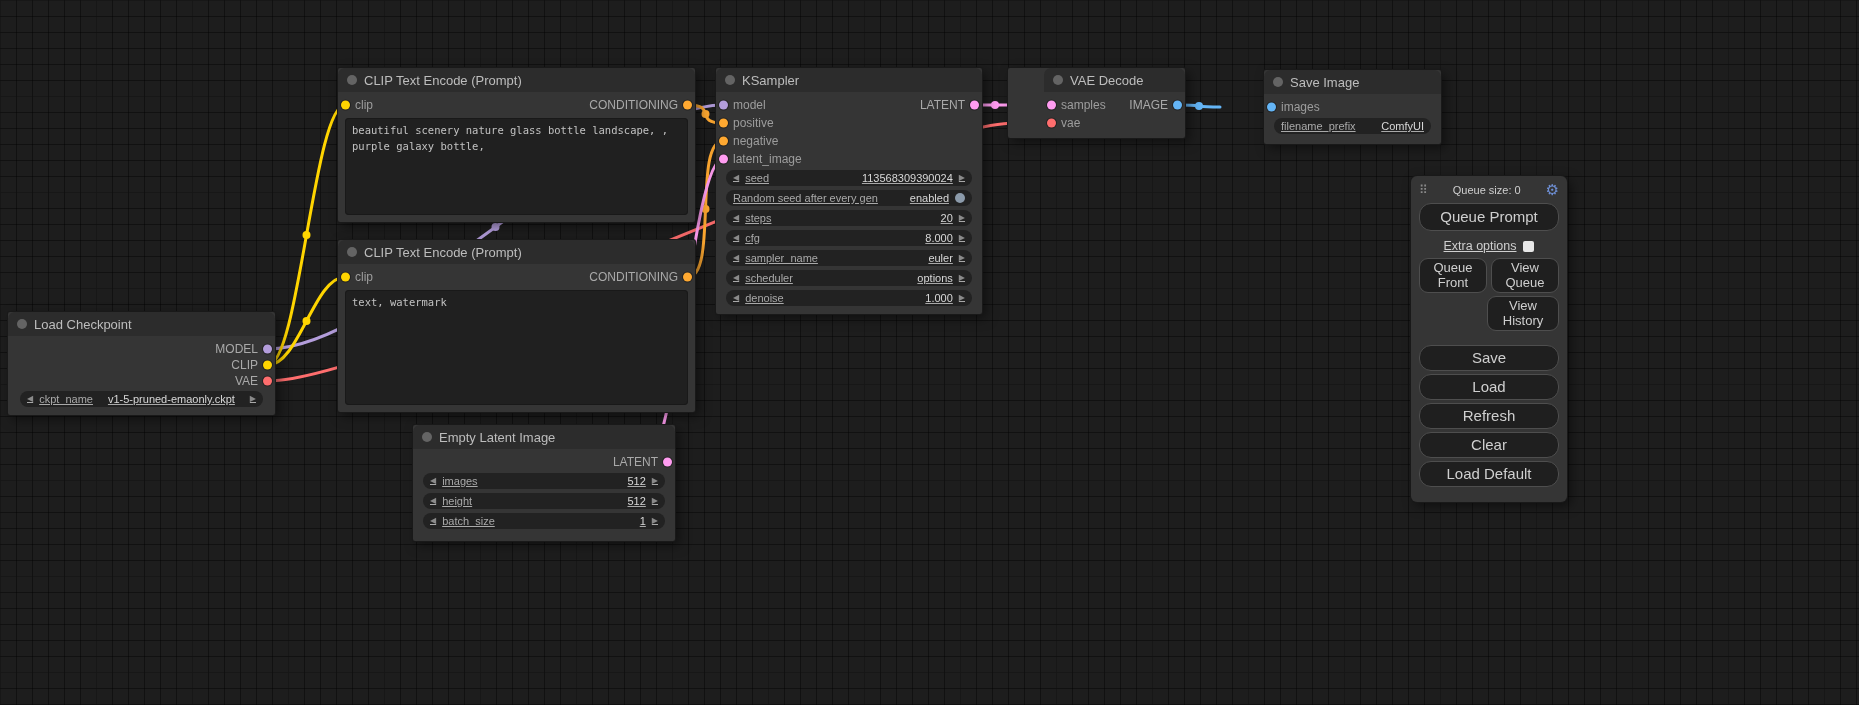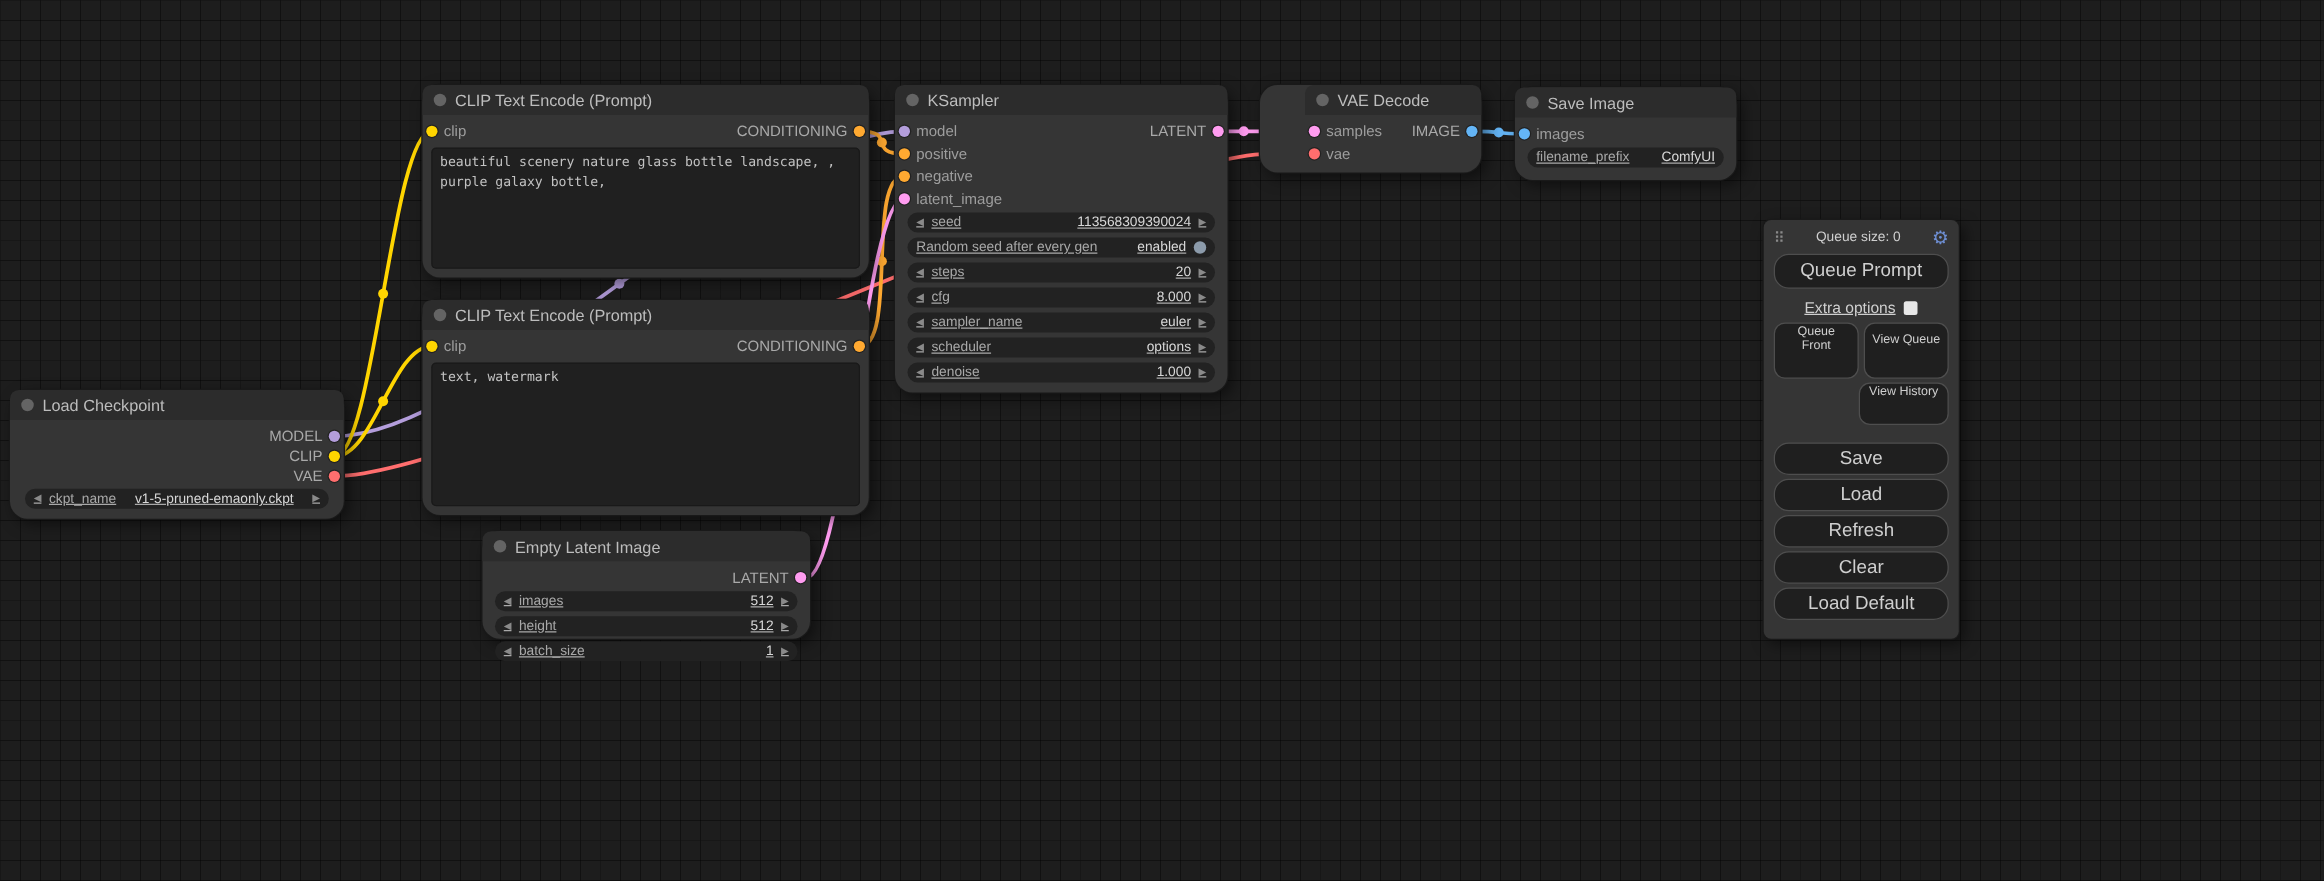--- a/index.html
+++ b/index.html
@@ -12,21 +12,21 @@
       linear-gradient(90deg, rgba(255,255,255,0.025) 1px, transparent 1px),
       linear-gradient(rgba(0,0,0,0.4) 1px, transparent 1px),
       linear-gradient(90deg, rgba(0,0,0,0.4) 1px, transparent 1px);
     background-size:96px 96px, 96px 96px, 16px 16px, 16px 16px;
     font-family:"Liberation Sans", sans-serif;
   }
   #link-layer { position:absolute; inset:0; z-index:1; pointer-events:none; }
 
   .node {
     position:absolute; z-index:2;
-    background:#353535; border-radius:14px;
+    background:#353535; border-radius:2px;
     box-shadow:0 0 0 1px #191919, 4px 4px 12px rgba(0,0,0,0.5);
   }
   .node-title {
     height:24px; display:flex; align-items:center; gap:7px; padding:0 9px;
     background:#2c2c2c; border-radius:7px 7px 0 0;
     color:#bdbdbd; font-size:13px; white-space:nowrap;
   }
   .title-dot { width:10px; height:10px; border-radius:50%; background:#646464; flex:none; }
   .node-body { padding-top:4px; }
   .node-body.tight { padding-top:5px; }
@@ -80,21 +80,21 @@
   }
   .big-btn { font-size:15px; padding:3px 0 4px; margin:3px 0; }
   .queue-btn { font-size:15px; padding:4px 0 5px; margin-bottom:6px; }
   .extra-row {
     display:flex; align-items:center; justify-content:center; gap:7px;
     color:#cfcfcf; font-size:12.5px; height:18px; margin:2px 0 3px;text-decoration:underline;
   }
   .checkbox { width:11px; height:11px; background:#e8e8e8; border-radius:2px; cursor:pointer; }
   .pill-row { display:flex; gap:4px; margin-bottom:3px; }
   .pill-row.center { justify-content:flex-end; }
-  .menu .pill { font-size:10px; padding:1px 5px 20px; border-radius:9px; width:auto; flex:1; }
+  .menu .pill { font-size:13px; padding:1px 5px 2px; border-radius:9px; width:auto; flex:1; }
   .menu .pill.solo { flex:0 0 auto; width:72px; }
   .gap { height:8px; }
 </style>
 </head>
 <body>
 
 <svg id="link-layer" width="1859" height="705" viewBox="0 0 1859 705">
     <path d="M 268 349 C 388 349 603 105 723 105" fill="none" stroke="#B39DDB" stroke-width="3" stroke-linecap="round"></path>
     <circle cx="495.5" cy="227" r="4" fill="#B39DDB"></circle>
     <path d="M 268 365 C 298.8 365 314.2 105 345 105" fill="none" stroke="#FFD500" stroke-width="3" stroke-linecap="round"></path>
@@ -167,21 +167,21 @@
     <div class="row">
       <span class="dot in" style="background: rgb(255, 213, 0);"></span>
       <span>clip</span>
       <span class="out-label">CONDITIONING</span>
       <span class="dot out" style="background: rgb(255, 169, 49);"></span>
     </div>
   </div>
   <div class="prompt-text">text, watermark</div>
 </div>
 
-<div class="node" style="left:386px; top:425px; width:262px; height:86px;">
+<div class="node" style="left:413px; top:425px; width:262px; height:116px;">
   <div class="node-title">
     <span class="title-dot"></span>
     <span>Empty Latent Image</span>
   </div>
   <div class="node-body">
     <div class="row">
       <span class="out-label">LATENT</span>
       <span class="dot out" style="background: rgb(255, 156, 240);"></span>
     </div>
     <div class="widget">
@@ -285,21 +285,21 @@
       <span class="out-label">IMAGE</span>
       <span class="dot out" style="background: rgb(100, 181, 246);"></span>
     </div>
     <div class="row">
       <span class="dot in" style="background: rgb(255, 110, 110);"></span>
       <span>vae</span>
     </div>
   </div>
 </div>
 
-<div class="node" style="left:1212px; top:70px; width:177px; height:74px;">
+<div class="node" style="left:1264px; top:70px; width:177px; height:74px;">
   <div class="node-title">
     <span class="title-dot"></span>
     <span>Save Image</span>
   </div>
   <div class="node-body">
     <div class="row">
       <span class="dot in" style="background: rgb(100, 181, 246);"></span>
       <span>images</span>
     </div>
     <div class="widget">

